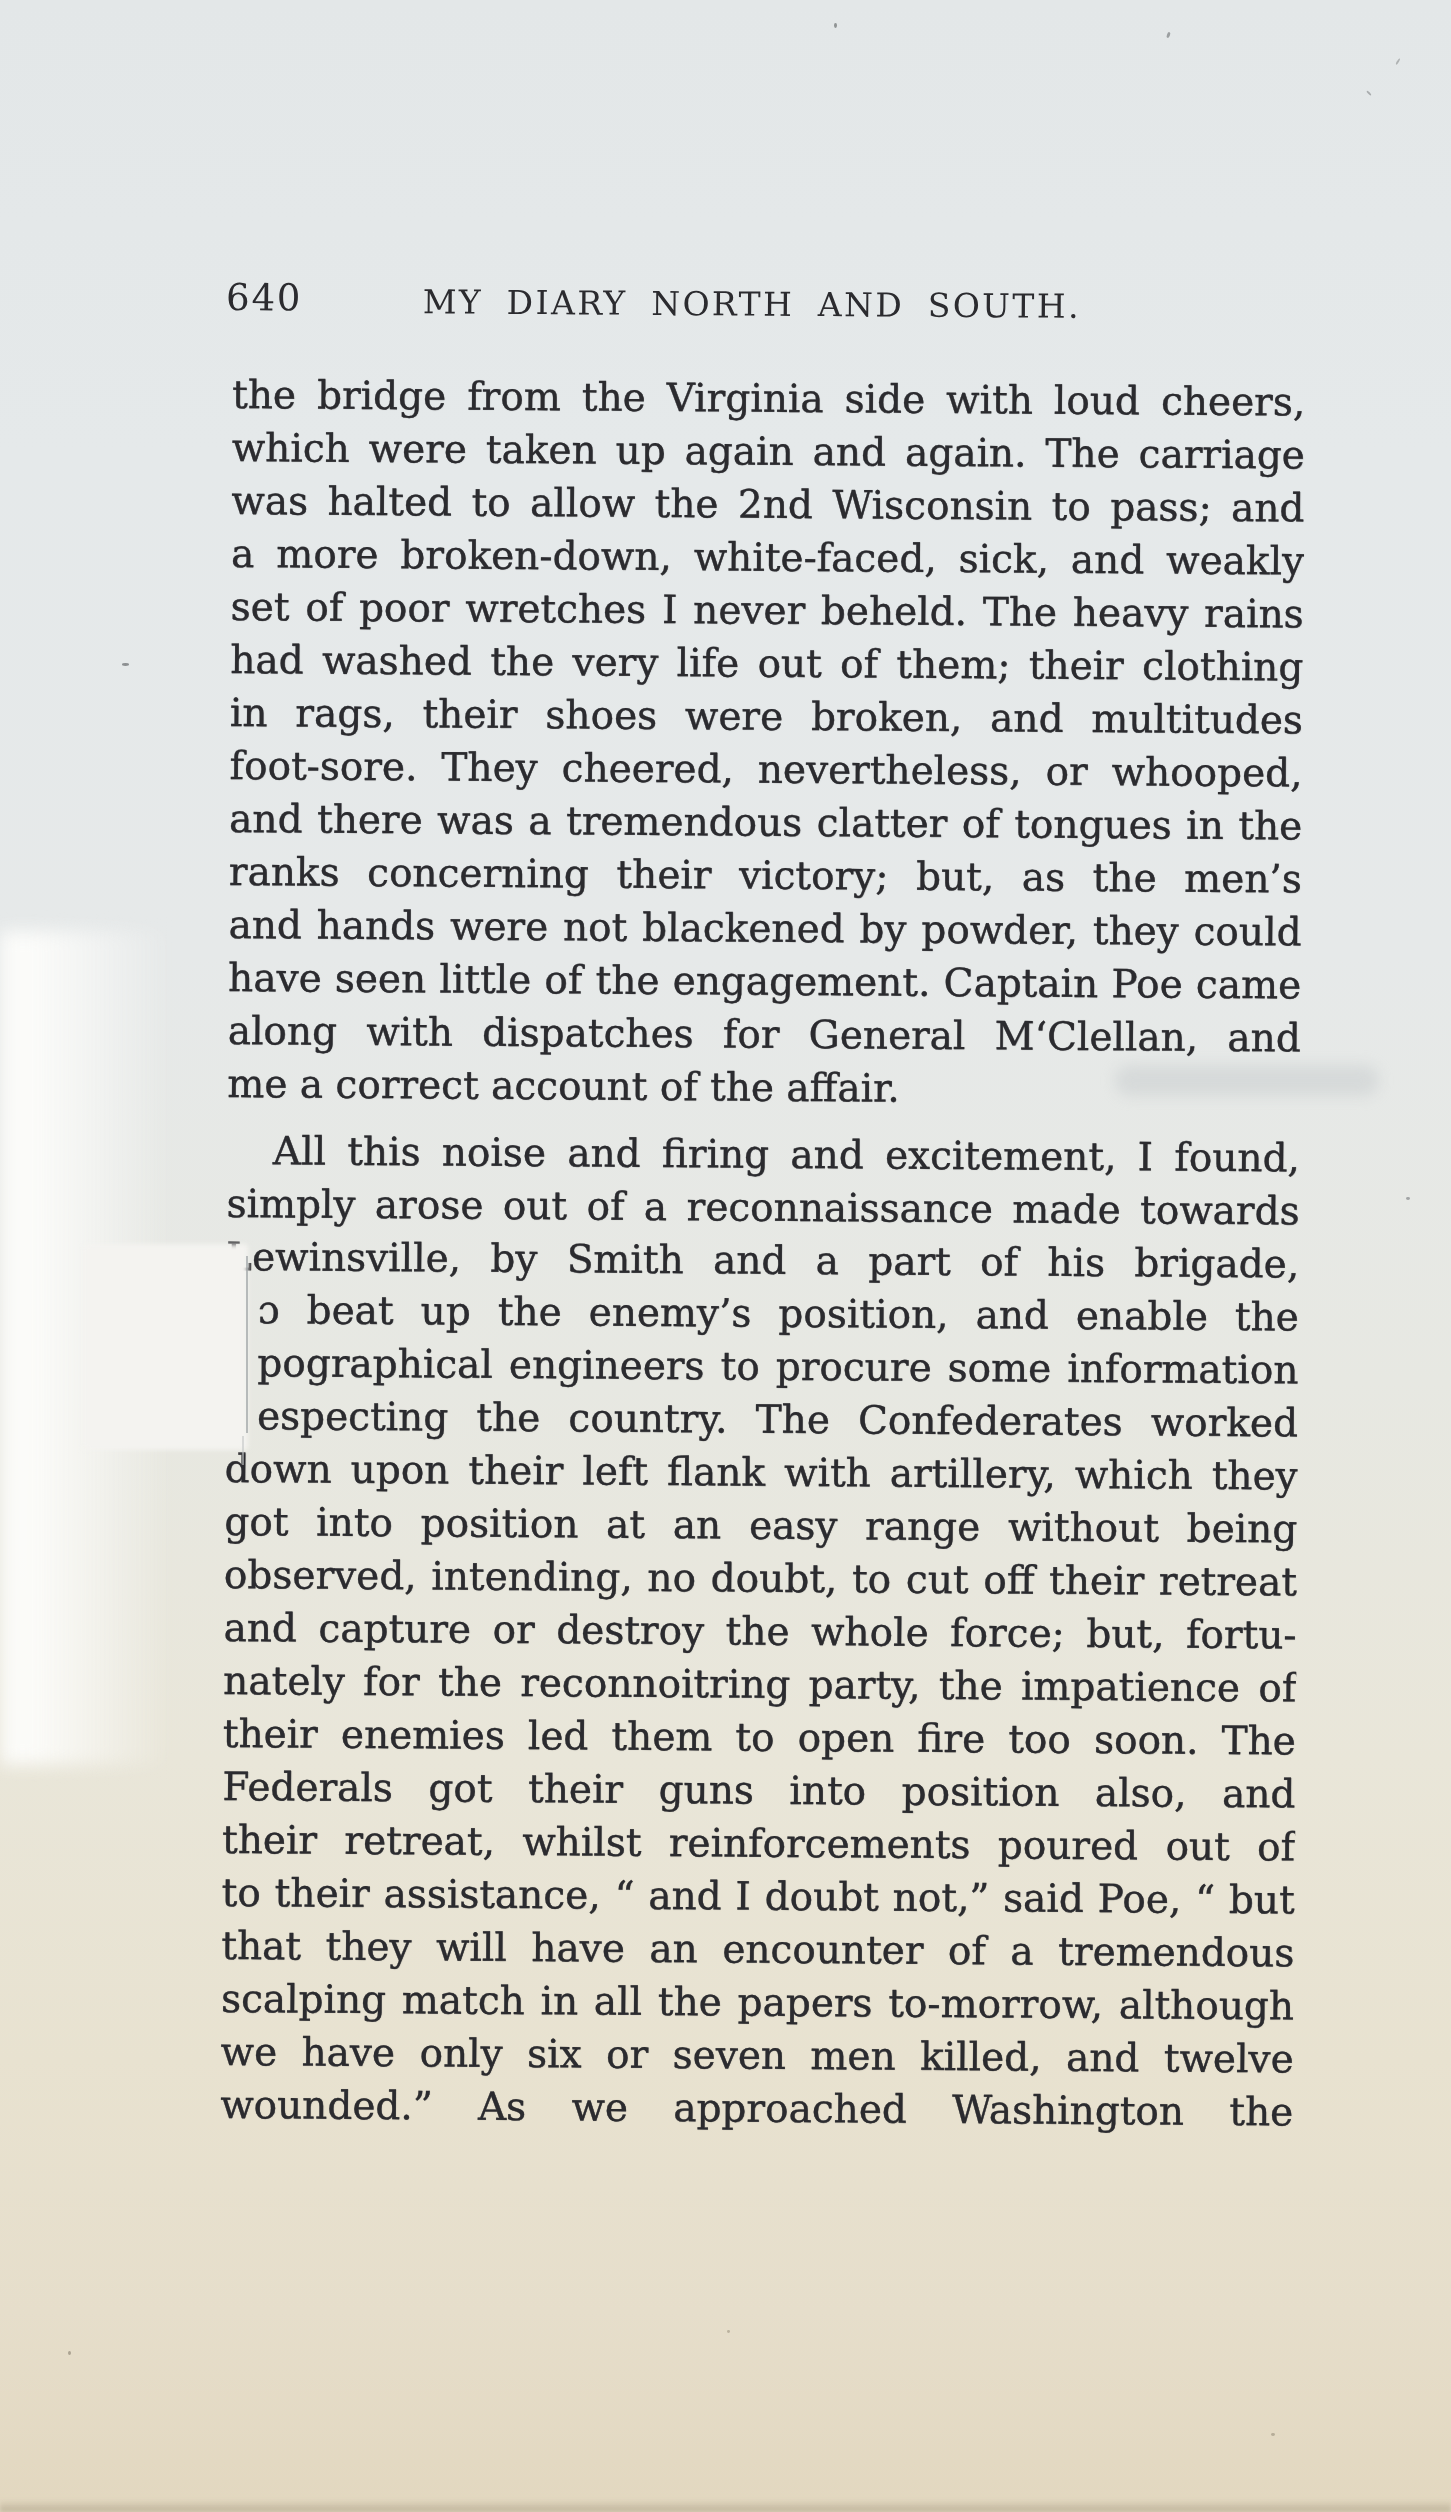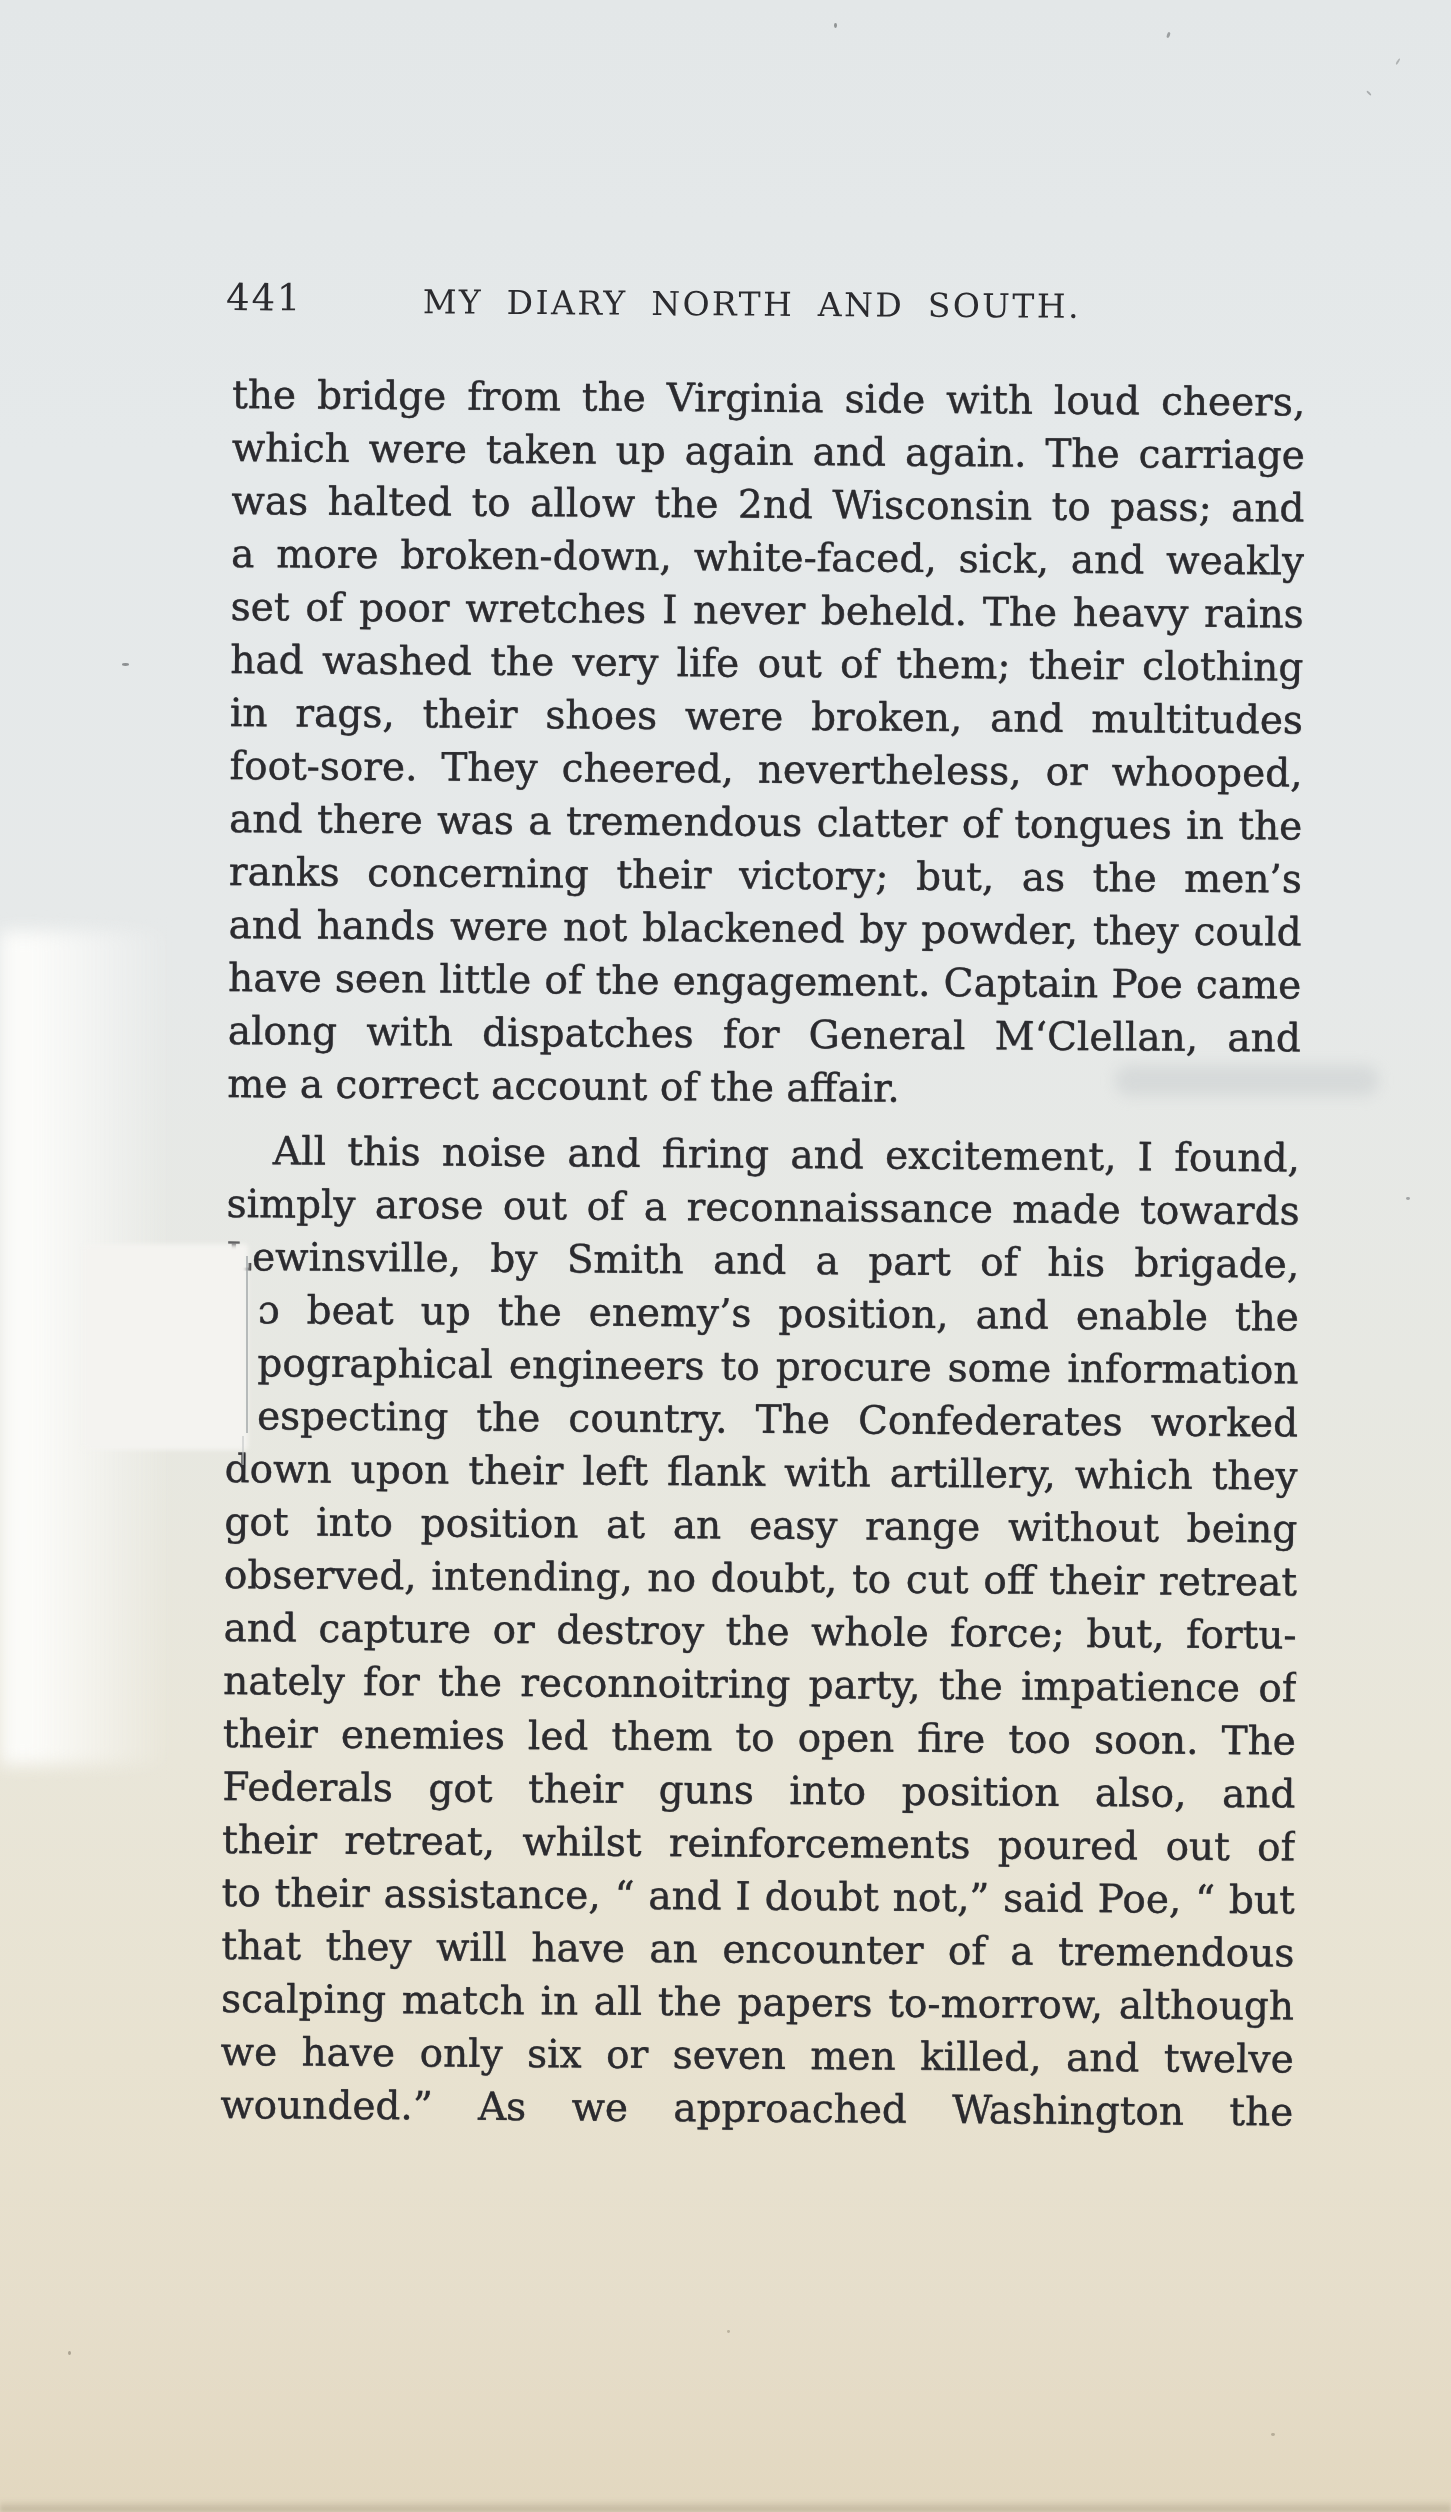--- a/index.html
+++ b/index.html
@@ -87,21 +87,21 @@
   .line.no-justify { text-align: left; text-align-last: left; }
 </style>
 </head>
 <body>
 
 <div class="scan">
   <div class="left-fold"></div>
 
   <div class="content">
     <div class="page-header">
-      <span class="page-num">441</span>
+      <span class="page-num">640</span>
       <span class="running-title">MY DIARY NORTH AND SOUTH.</span>
     </div>
     <div class="page-body">
         <div class="paragraph">
           <div class="line">the bridge from the Virginia side with loud cheers,</div>
           <div class="line">which were taken up again and again.  The carriage</div>
           <div class="line">was halted to allow the 2nd Wisconsin to pass; and</div>
           <div class="line">a more broken-down, white-faced, sick, and weakly</div>
           <div class="line">set of poor wretches I never beheld.  The heavy rains</div>
           <div class="line">had washed the very life out of them; their clothing was</div>

